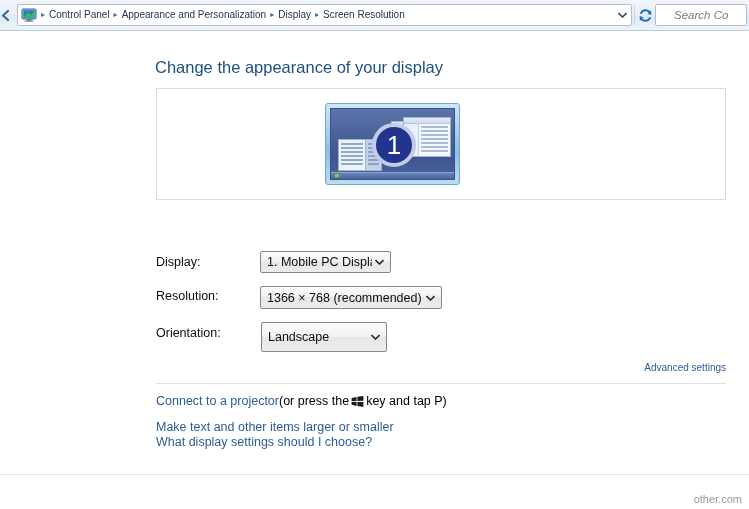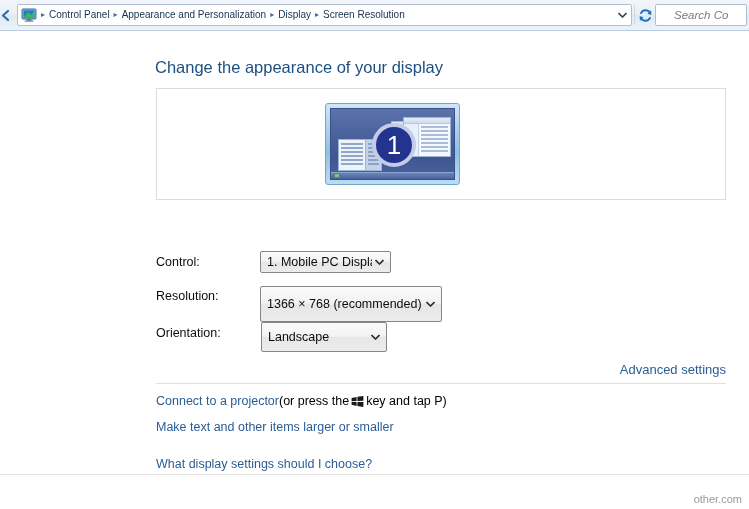--- a/index.html
+++ b/index.html
@@ -244,27 +244,27 @@
     cursor: default;
     user-select: none;
   }
   .combo .cval { flex: 1 1 auto; white-space: nowrap; overflow: hidden; }
   .combo .carrow {
     flex: 0 0 auto; width: 14px;
     display: flex; align-items: center; justify-content: center;
     color: #2b2b2b; font-size: 9px;
   }
   .cb-display { left:260px; top:220px; width:131px; height:22px; }
-  .cb-resolution { left:260px; top:255px; width:182px; height:36px; }
+  .cb-resolution { left:260px; top:255px; width:182px; height:23px; }
   .cb-orientation { left:261px; top:291px; width:126px; height:30px; }
 
   
   .adv-link {
     position: absolute; right: 23px; top: 331px;
-    font-size: 13px; color: #2a5d96;
+    font-size: 10px; color: #2a5d96;
     white-space: nowrap; cursor: default;
   }
   .divider {
     position: absolute; left: 156px; top: 352px;
     width: 570px; height: 1px; background: #e0e0e0;
   }
   .link {
     position: absolute;
     font-size: 12.5px;
     color: #2a5d96;
@@ -273,21 +273,21 @@
   }
   .link-projector { left:156px; top:363px; }
   .link-projector .plain { color:#000000; }
   .winkey {
     display: inline-block;
     width: 13px; height: 11px;
     position: relative; top: 2px;
     margin: 0 2px;
   }
   .link-maketext { left:156px; top:389px; }
-  .link-whatsettings { left:156px; top:426px; }
+  .link-whatsettings { left:156px; top:404px; }
 
   .footer-divider {
     position: absolute; left: 0; top: 443px;
     width: 749px; height: 1px; background: #e3e3e3;
   }
   .btn-ok { position:absolute; left:486px; top:456px; width:70px; height:23px; }
   .btn-cancel { position:absolute; left:566px; top:456px; width:73px; height:29px; }
   .btn-apply { position:absolute; left:647px; top:456px; width:76px; height:23px; }
 
   .watermark {
@@ -404,21 +404,21 @@
 
             <div class="mon-taskbar">
               <div class="mon-tray"></div>
             </div>
           </div>
         </div>
       </div>
 
     </div>
 
-    <div class="form-label lbl-display">Control:</div>
+    <div class="form-label lbl-display">Display:</div>
     <div class="combo cb-display">
       <span class="cval">1. Mobile PC Display</span>
       <span class="carrow">
         <svg width="9" height="6" viewBox="0 0 9 6">
             <path d="M0.5 1 L4.5 5 L8.5 1" fill="none" stroke="#2b2b2b" stroke-width="1.6"></path>
           </svg>
       </span>
     </div>
 
     <div class="form-label lbl-resolution">Resolution:</div>

